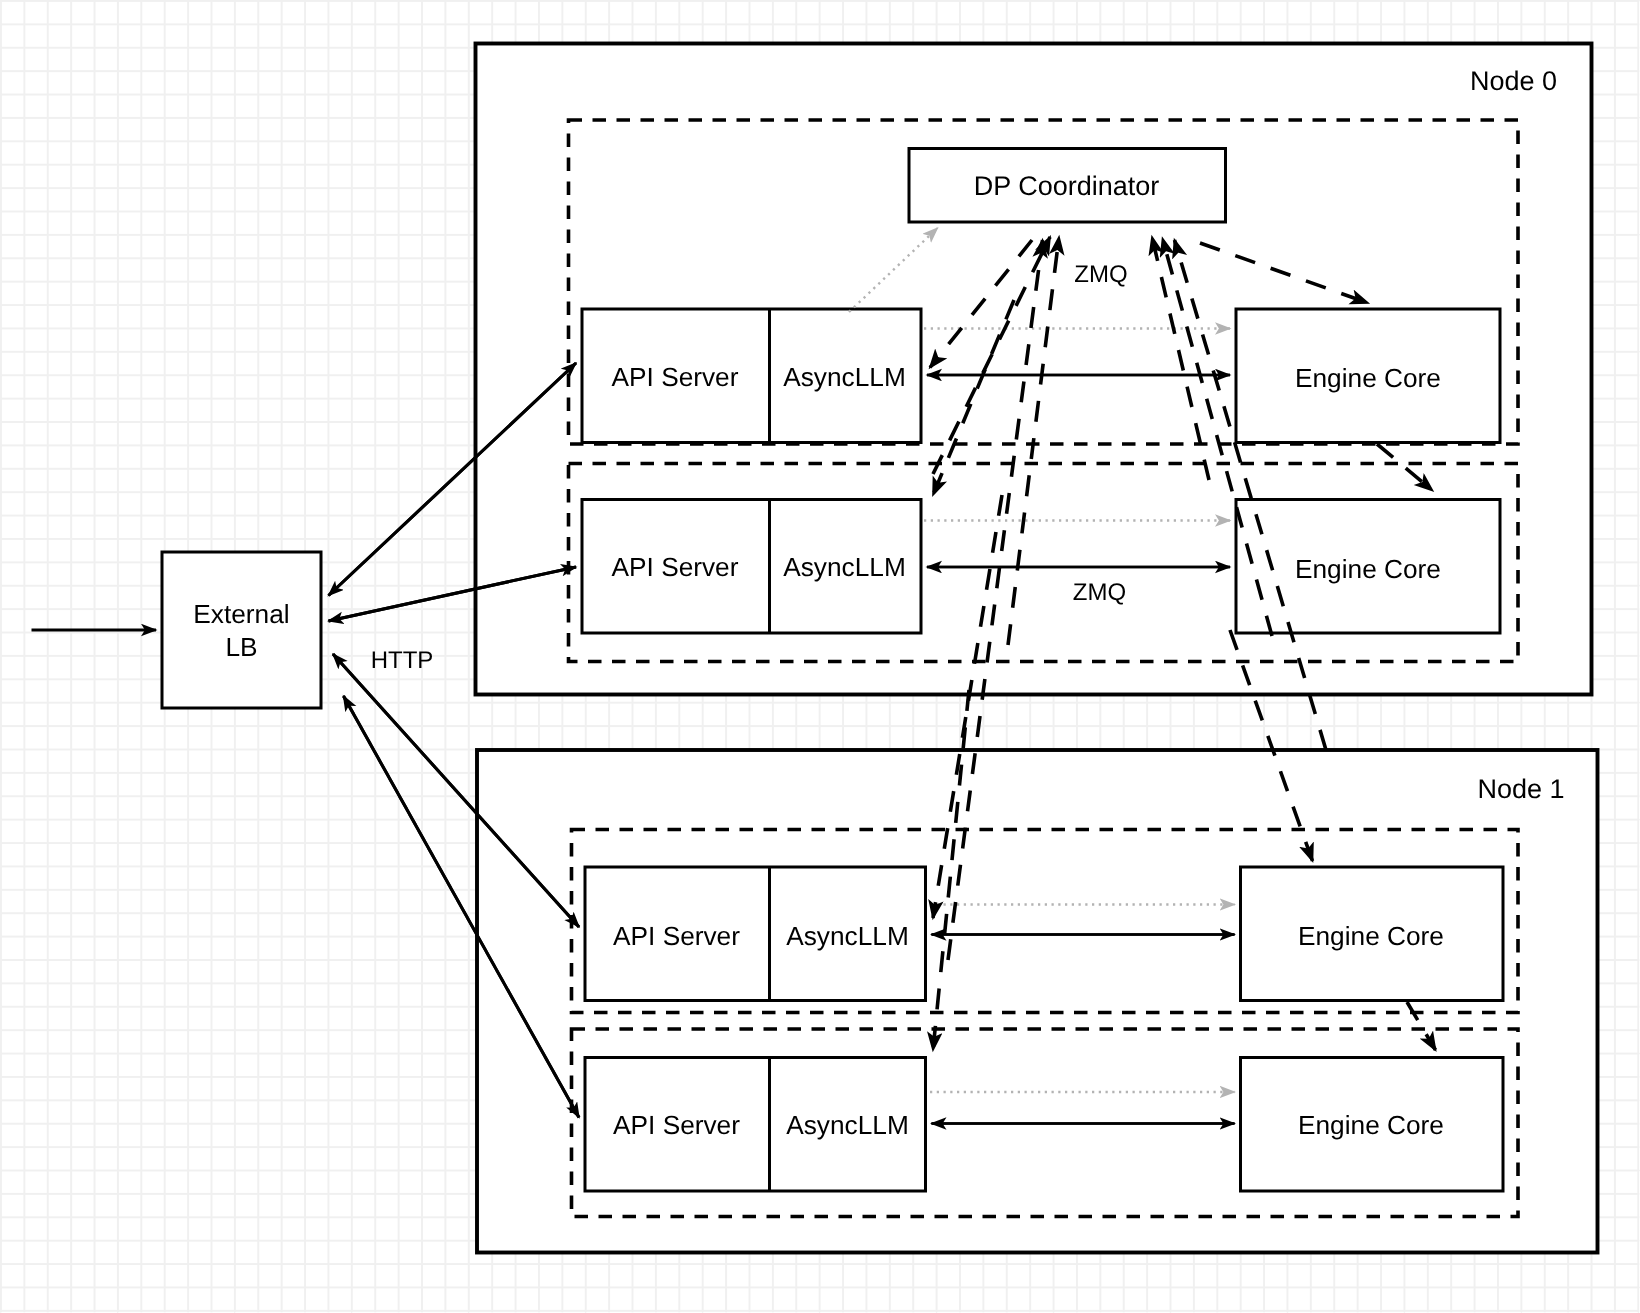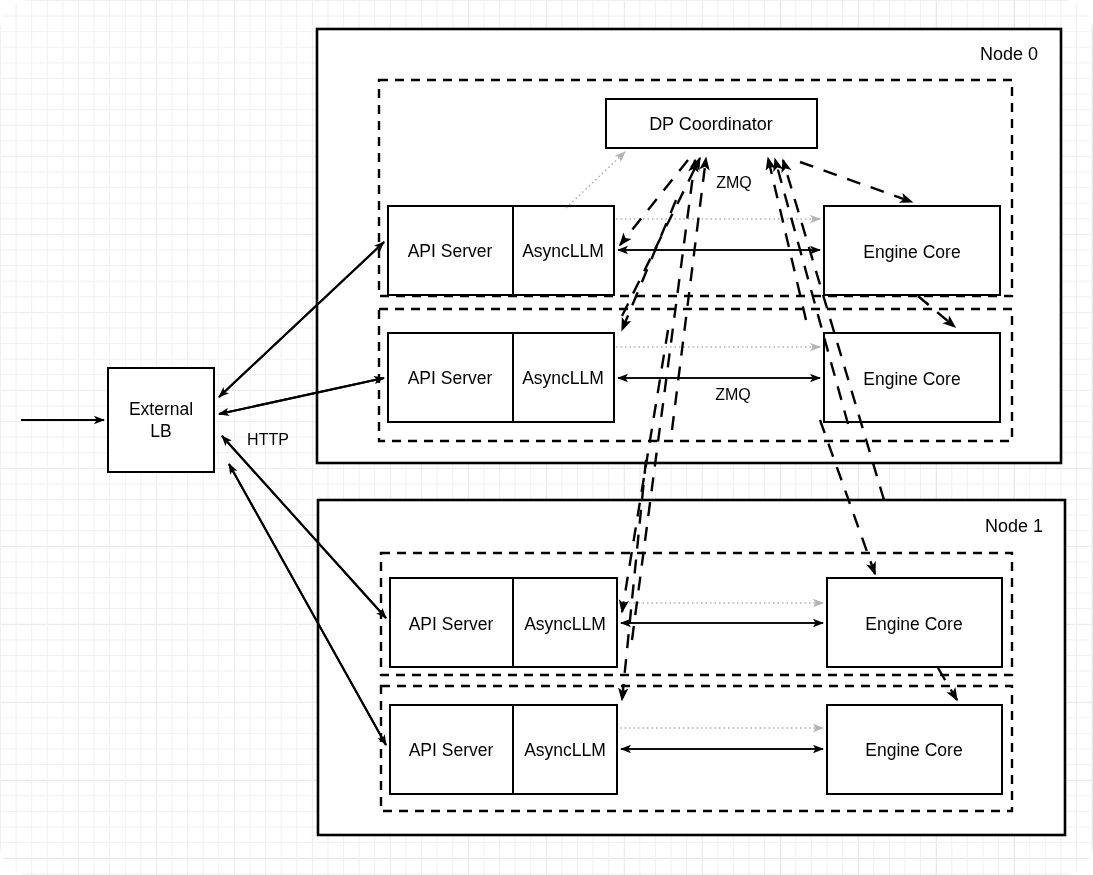--- a/index.html
+++ b/index.html
@@ -18,21 +18,20 @@
       linear-gradient(to bottom, #f0f0f0 1px, transparent 1px),
       linear-gradient(to right, #dcdcdc 1px, transparent 1px),
       linear-gradient(to bottom, #dcdcdc 1px, transparent 1px);
     background-size:
       15.6px 15.6px,
       15.6px 15.6px,
       78px 78px,
       78px 78px;
     overflow: hidden;
     font-family: "Liberation Sans", sans-serif;
-    border-radius: 30px;
   }
   svg.layer {
     position: absolute;
     left: 0;
     top: 0;
     width: 1093px;
     height: 875px;
   }
   .node-box {
     fill: #ffffff;

